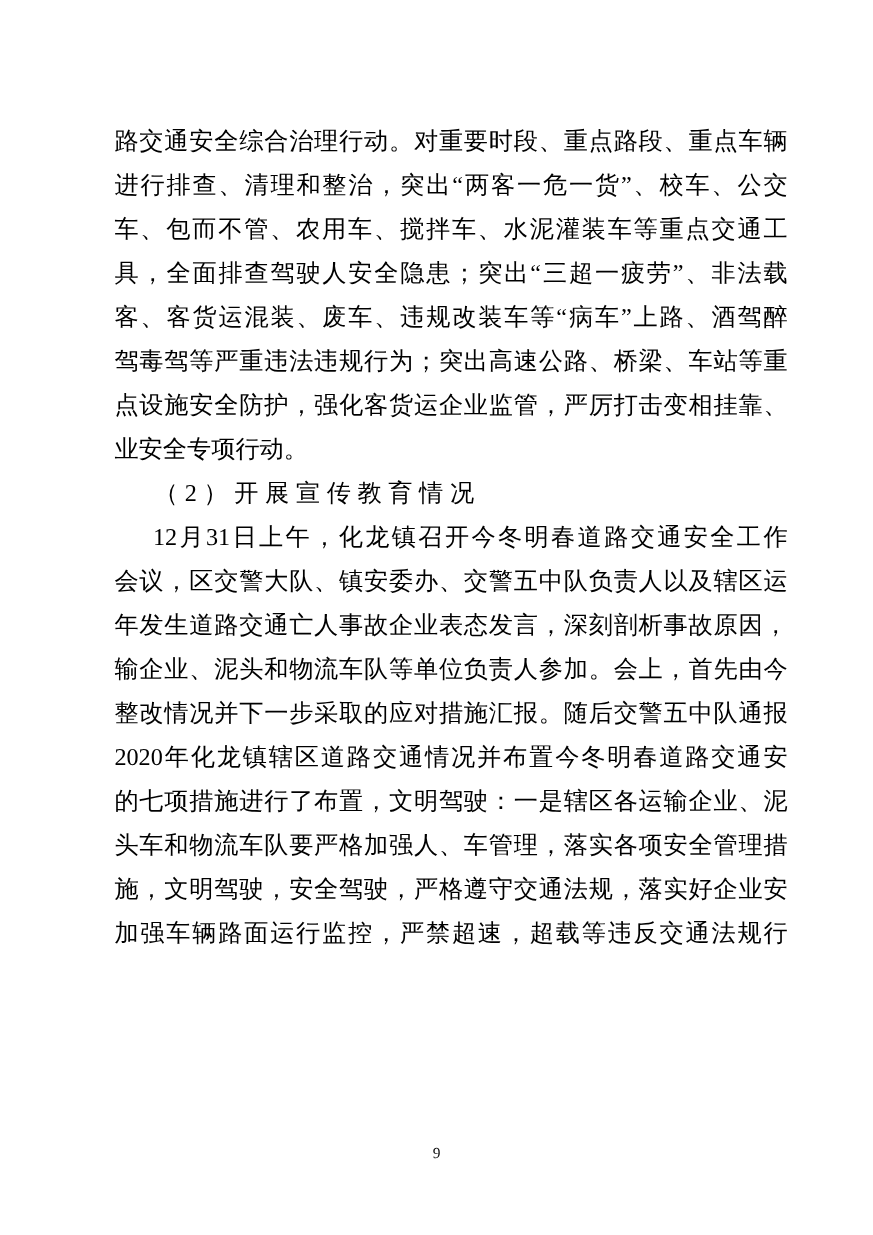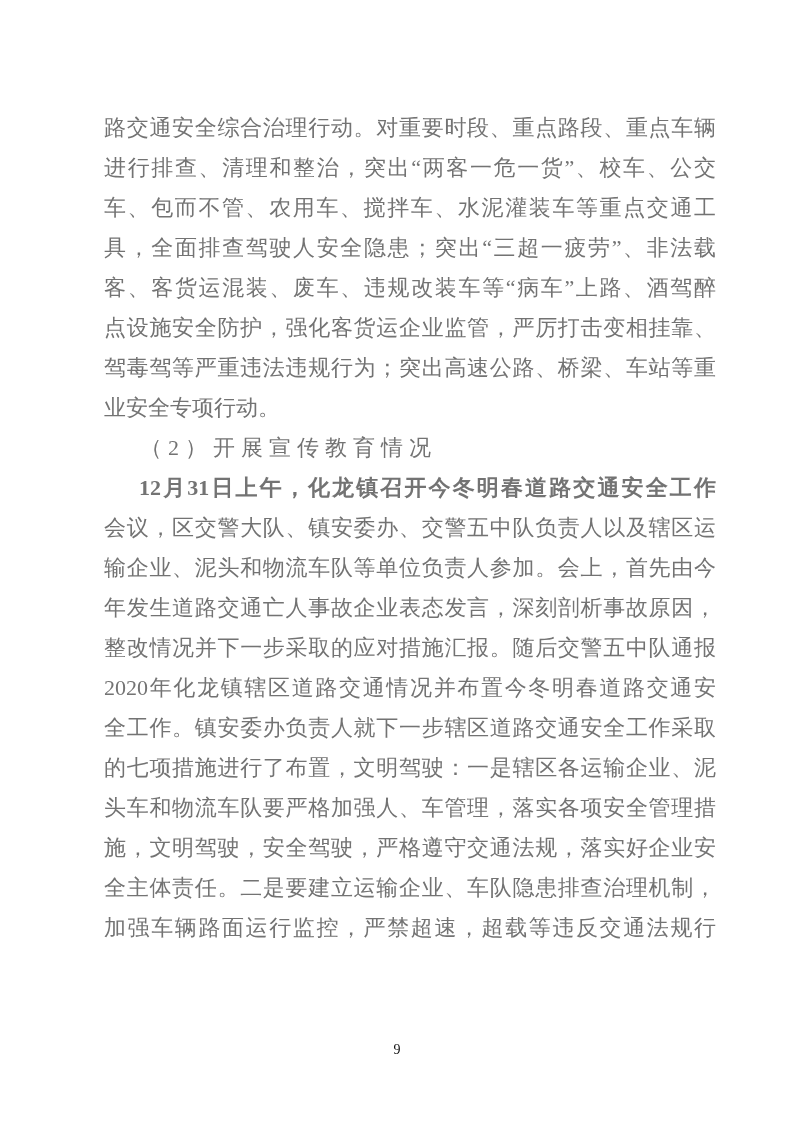--- a/index.html
+++ b/index.html
@@ -17,21 +17,21 @@
   .page {
     position: absolute;
     inset: 0;
     background: #ffffff;
   }
   .text-block {
     position: absolute;
     left: 104px;
     top: 108px;
     width: 612px;
-    color: #737373;
+    color: #000000;
   }
   .line {
     font-size: 22px;
     line-height: 40px;
     height: 40px;
     white-space: nowrap;
     text-align: justify;
     text-align-last: justify;
     text-justify: inter-character;
     word-break: break-all;
@@ -42,21 +42,20 @@
     text-align-last: left;
   }
   .line.heading {
     text-align: right;
     text-align-last: left;
     letter-spacing: 6px;
     text-indent: 36px;
   }
   .line.first-line {
     text-indent: 35px;
-    font-weight: bold;
   }
   .page-number {
     position: absolute;
     top: 1040px;
     left: 0;
     width: 794px;
     text-align: center;
     font-size: 14px;
     line-height: 20px;
     color: #101010;
@@ -68,39 +67,37 @@
 <div class="page">
 
   <div class="text-block">
 
     <div>
       <div class="line">路交通安全综合治理行动。对重要时段、重点路段、重点车辆</div>
       <div class="line">进行排查、清理和整治，突出“两客一危一货”、校车、公交</div>
       <div class="line">车、包而不管、农用车、搅拌车、水泥灌装车等重点交通工</div>
       <div class="line">具，全面排查驾驶人安全隐患；突出“三超一疲劳”、非法载</div>
       <div class="line">客、客货运混装、废车、违规改装车等“病车”上路、酒驾醉</div>
+      <div class="line">驾毒驾等严重违法违规行为；突出高速公路、桥梁、车站等重</div>
       <div class="line">点设施安全防护，强化客货运企业监管，严厉打击变相挂靠、</div>
-      <div class="line">驾毒驾等严重违法违规行为；突出高速公路、桥梁、车站等重</div>
       <div class="line para-end">业安全专项行动。</div>
     </div>
 
     <div class="line heading">（2）开展宣传教育情况</div>
 
     <div>
       <div class="line first-line">12月31日上午，化龙镇召开今冬明春道路交通安全工作</div>
       <div class="line">会议，区交警大队、镇安委办、交警五中队负责人以及辖区运</div>
+      <div class="line">年发生道路交通亡人事故企业表态发言，深刻剖析事故原因，</div>
       <div class="line">输企业、泥头和物流车队等单位负责人参加。会上，首先由今</div>
-      <div class="line">年发生道路交通亡人事故企业表态发言，深刻剖析事故原因，</div>
       <div class="line">整改情况并下一步采取的应对措施汇报。随后交警五中队通报</div>
       <div class="line">2020年化龙镇辖区道路交通情况并布置今冬明春道路交通安</div>
-      <div class="line">全工作。镇安委办负责人就下一步辖区道路交通安全工作采取</div>
       <div class="line">的七项措施进行了布置，文明驾驶：一是辖区各运输企业、泥</div>
       <div class="line">头车和物流车队要严格加强人、车管理，落实各项安全管理措</div>
       <div class="line">施，文明驾驶，安全驾驶，严格遵守交通法规，落实好企业安</div>
-      <div class="line">全主体责任。二是要建立运输企业、车队隐患排查治理机制，</div>
       <div class="line">加强车辆路面运行监控，严禁超速，超载等违反交通法规行</div>
     </div>
 
   </div>
 
   <div class="page-number">9</div>
 
 </div>
 
 </body></html>

